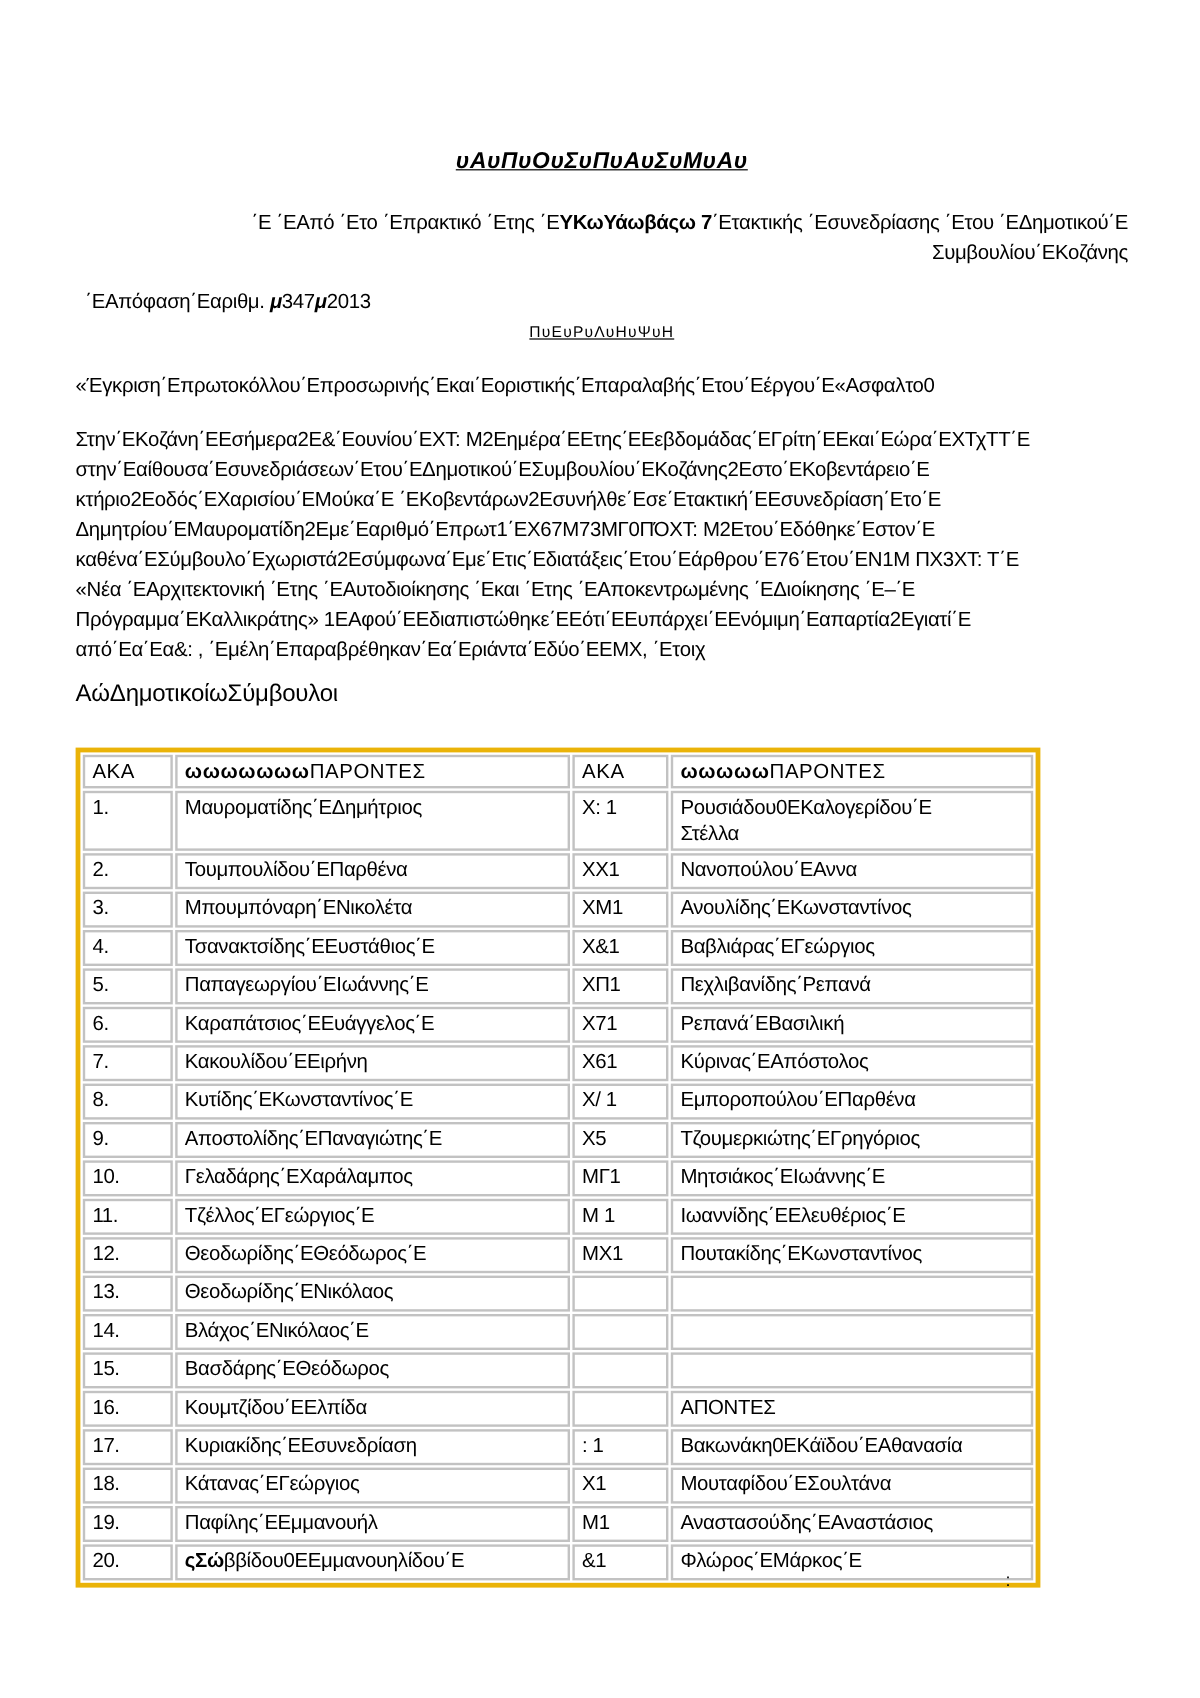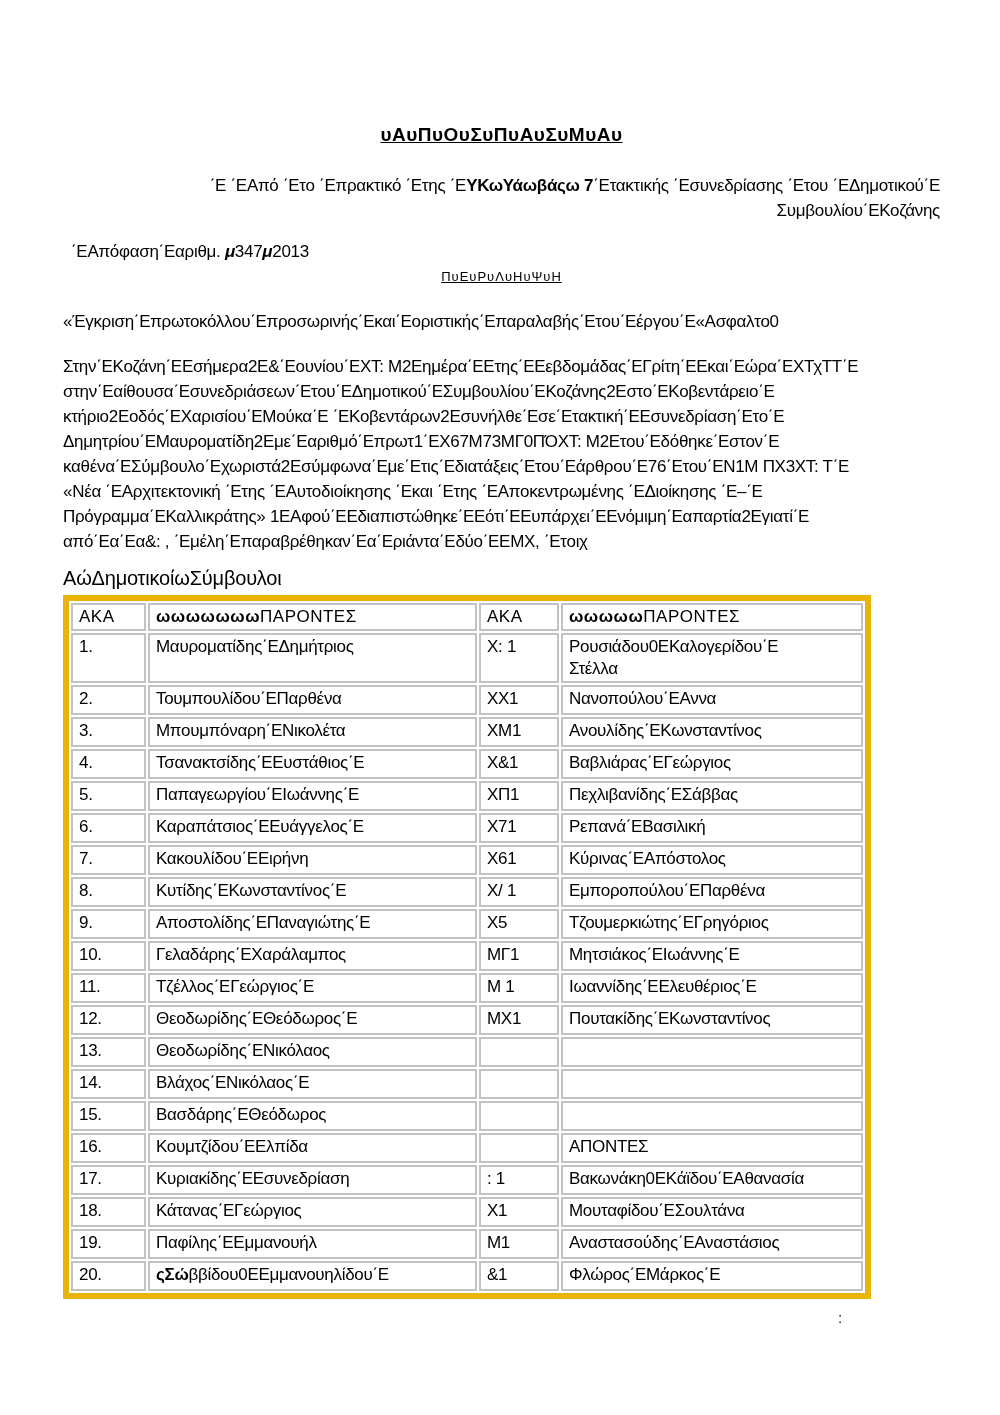--- a/index.html
+++ b/index.html
@@ -5,34 +5,34 @@
   html,body{margin:0;padding:0;}
   body{
     width:1000px;height:1415px;background:#ffffff;position:relative;
     font-family:"Liberation Sans", sans-serif;color:#000;
     overflow:hidden;
   }
   .page{position:absolute;left:63px;top:0;width:877px;}
   .ln{white-space:nowrap;height:25px;line-height:25px;font-size:17px;letter-spacing:-0.3px;}
   .title{margin-top:122px;text-align:center;font-weight:bold;font-size:19px;
          letter-spacing:0.5px;height:25px;line-height:25px;}
-  .title span{text-decoration:underline;}
+  .title span{text-decoration:underline;font-style:italic;}
   .para-intro{margin-top:26px;text-align:right;}
   .decision{margin-top:16px;text-indent:8px;}
   .heading-center{text-align:center;height:25px;line-height:25px;font-size:13px;letter-spacing:1px;}
   .heading-center span{text-decoration:underline;}
   .para-quote{margin-top:20px;}
   .para-body{margin-top:20px;}
   .members-heading{margin-top:12px;font-size:20px;height:25px;line-height:25px;letter-spacing:-0.2px;}
   .bold{font-weight:bold;}
   .bi{font-weight:bold;font-style:italic;}
   table.att{
-    margin-top:4px;width:786px;table-layout:fixed;
+    margin-top:32px;width:786px;table-layout:fixed;
     border-collapse:separate;border-spacing:2px;
-    border:6px solid #eab308;background:#ffffff;
+    border:4px solid #eab308;background:#ffffff;
   }
   table.att td, table.att th{
     border:2px solid #c2c2c2;background:#ffffff;
     font-size:17px;line-height:22px;letter-spacing:-0.3px;
     padding:1px 6px;vertical-align:top;text-align:left;
     font-weight:normal;white-space:pre-line;overflow:hidden;
   }
   table.att th{height:22px;letter-spacing:0.5px;}
   table.att td{height:24px;}
   td.num{text-align:right;padding-right:10px;}
@@ -117,21 +117,21 @@
         <tr>
           <td class="num">4.</td>
           <td>Τσανακτσίδης΄ΕΕυστάθιος΄Ε</td>
           <td>Χ&amp;1</td>
           <td>Βαβλιάρας΄ΕΓεώργιος</td>
         </tr>
         <tr>
           <td class="num">5.</td>
           <td>Παπαγεωργίου΄ΕΙωάννης΄Ε</td>
           <td>ΧΠ1</td>
-          <td>Πεχλιβανίδης΄ΕΣάββας</td>
+          <td>Πεχλιβανίδης΄Ρεπανά</td>
         </tr>
         <tr>
           <td class="num">6.</td>
           <td>Καραπάτσιος΄ΕΕυάγγελος΄Ε</td>
           <td>Χ71</td>
           <td>Ρεπανά΄ΕΒασιλική</td>
         </tr>
         <tr>
           <td class="num">7.</td>
           <td>Κακουλίδου΄ΕΕιρήνη</td>

